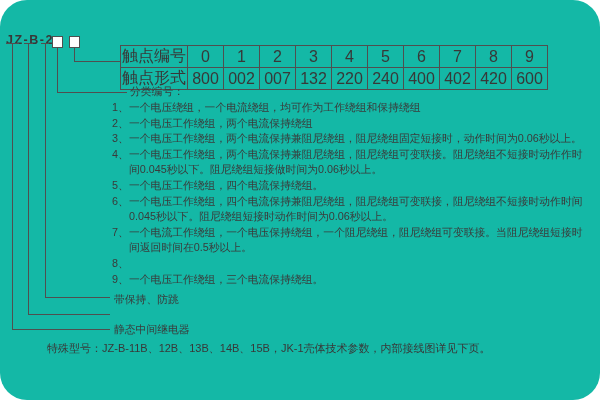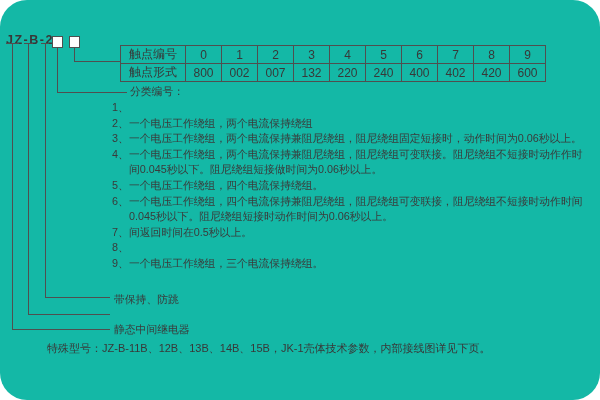--- a/index.html
+++ b/index.html
@@ -4,21 +4,21 @@
 <style>
   html,body{margin:0;padding:0;}
   body{font-family:"Liberation Sans","DejaVu Sans",sans-serif;background:#ffffff;}
   .canvas{position:relative;width:600px;height:400px;background:#14b8a6;overflow:hidden;color:#3a3a3a;border-radius:27px;}
   .ln{position:absolute;background:#4f4f4f;}
   .model{position:absolute;left:6px;top:33px;font-size:12.5px;font-weight:600;letter-spacing:1.5px;color:#383838;white-space:nowrap;}
   .mbox{position:absolute;top:36px;width:9px;height:10px;border:1.5px solid #4f4f4f;background:#fefefe;}
   .mbox1{left:52px;}
   .mbox2{left:69px;}
   .ctable{position:absolute;left:120px;top:45px;border-collapse:collapse;table-layout:fixed;}
-  .ctable td{border:1px solid #4f4f4f;height:14px;font-size:12px;text-align:center;padding:0 1px;color:#383838;white-space:nowrap;}
+  .ctable td{border:1px solid #4f4f4f;height:14px;font-size:16px;text-align:center;padding:0 1px;color:#383838;white-space:nowrap;}
   .ctable td.hd{width:62px;}
   .ctable td.c{width:33px;}
   .cl-head{position:absolute;left:130px;top:85px;font-size:10.8px;white-space:nowrap;}
   .cl-list{position:absolute;left:112px;top:100px;width:486px;font-size:10.8px;}
   .cl-item{display:flex;line-height:15.6px;}
   .cl-num{flex:none;width:17px;white-space:nowrap;}
   .cl-txt{white-space:nowrap;}
   .cl-ln{display:block;white-space:nowrap;}
   .callout{position:absolute;font-size:10.8px;white-space:nowrap;}
   .co-case{left:114px;top:291px;}
@@ -78,20 +78,23 @@
       <td class="c">600</td>
     </tr>
   </tbody>
     </table>
 
   <div class="cl-head">分类编号：</div>
 
   <div class="cl-list">
     <div class="cl-item">
       <span class="cl-num">1、</span>
+      <span class="cl-txt">
+          <span class="cl-ln">一个电压绕组，一个电流绕组，均可作为工作绕组和保持绕组</span>
+        </span>
     </div>
     <div class="cl-item">
       <span class="cl-num">2、</span>
       <span class="cl-txt">
           <span class="cl-ln">一个电压工作绕组，两个电流保持绕组</span>
         </span>
     </div>
     <div class="cl-item">
       <span class="cl-num">3、</span>
       <span class="cl-txt">
@@ -114,20 +117,21 @@
     <div class="cl-item">
       <span class="cl-num">6、</span>
       <span class="cl-txt">
         <span class="cl-ln">一个电压工作绕组，四个电流保持兼阻尼绕组，阻尼绕组可变联接，阻尼绕组不短接时动作时间</span>
         <span class="cl-ln">0.045秒以下。阻尼绕组短接时动作时间为0.06秒以上。</span>
       </span>
     </div>
     <div class="cl-item">
       <span class="cl-num">7、</span>
       <span class="cl-txt">
+        <span class="cl-ln">一个电流工作绕组，一个电压保持绕组，一个阻尼绕组，阻尼绕组可变联接。当阻尼绕组短接时</span>
         <span class="cl-ln">间返回时间在0.5秒以上。</span>
       </span>
     </div>
     <div class="cl-item">
       <span class="cl-num">8、</span>
     </div>
     <div class="cl-item">
       <span class="cl-num">9、</span>
       <span class="cl-txt">
           <span class="cl-ln">一个电压工作绕组，三个电流保持绕组。</span>

